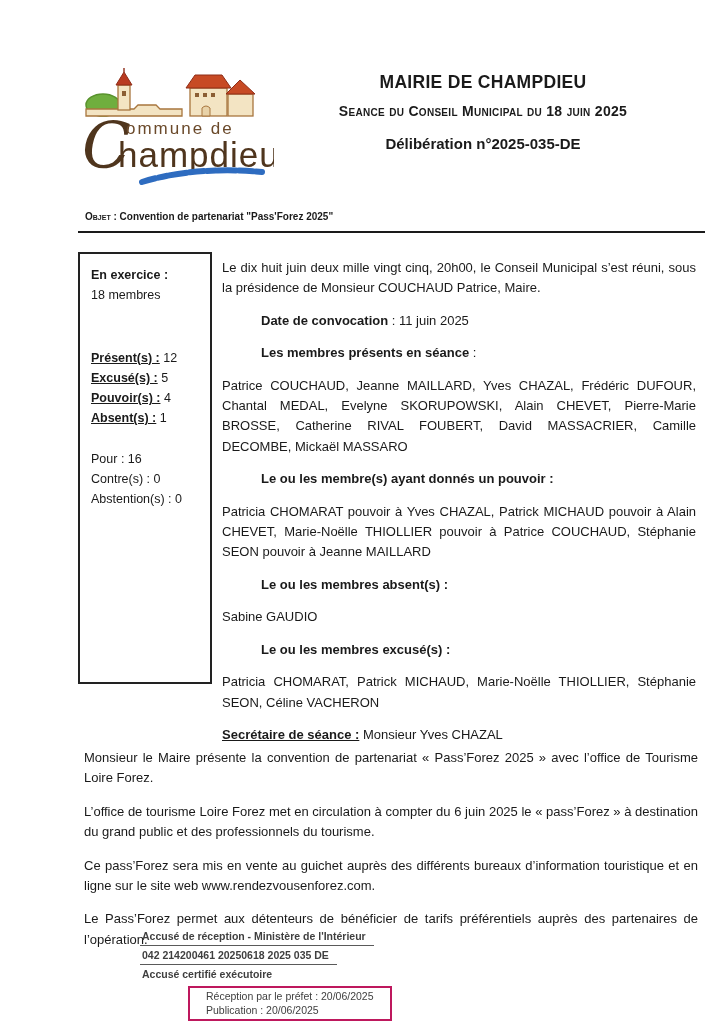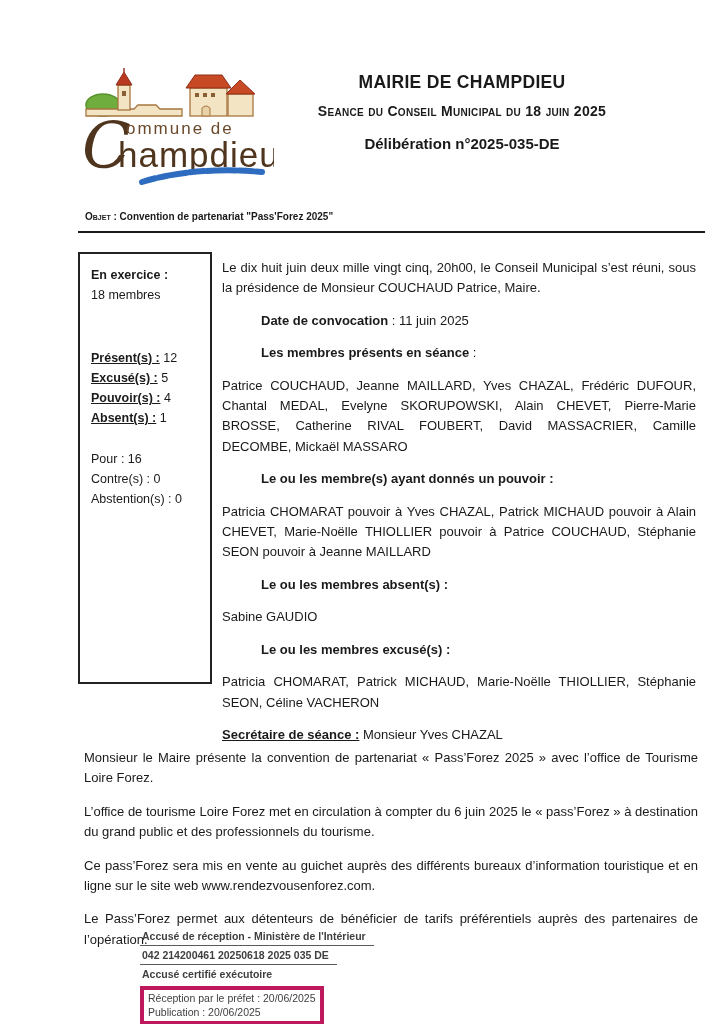--- a/index.html
+++ b/index.html
@@ -8,21 +8,21 @@
     width:724px;height:1024px;
     margin:0 auto;
     background:#ffffff;
     font-family:"Liberation Sans", sans-serif;
     color:#1a1a1a;
     overflow:hidden;
   }
   
   .logo{position:absolute;left:82px;top:68px;width:192px;height:128px;}
   
-  .hdr{position:absolute;left:233px;top:72px;width:458px;text-align:center;}
+  .hdr{position:absolute;left:254px;top:72px;width:458px;text-align:center;}
   .hdr-title{font-size:17.5px;font-weight:bold;letter-spacing:.3px;}
   .hdr-seance{margin-top:10px;font-size:14px;font-weight:bold;font-variant:small-caps;letter-spacing:.3px;}
   .hdr-delib{margin-top:16px;font-size:15px;font-weight:bold;}
   
   .objet{
     position:absolute;left:78px;top:211px;width:620px;
     border-bottom:2.5px solid #1a1a1a;padding:0 0 9px 7px;
     font-size:10px;font-weight:bold;
   }
   .objet .sc{font-variant:small-caps;}
@@ -50,21 +50,21 @@
     font-size:13px;line-height:1.57;text-align:justify;
   }
   .bodytext p{margin:0 0 13px 0;}
   
   .stamp{
     position:absolute;left:140px;top:929px;
     font-size:10.5px;line-height:1.25;color:#3f3f3f;
   }
   .s-line{padding:1px 2px 2px 2px;width:fit-content;font-weight:bold;}
   .s-underline{border-bottom:1px solid #5a5a5a;margin-bottom:2px;padding-right:8px;}
-  .s-box{border:4px solid #be185d;padding:2px 4px;margin-top:3px;width:fit-content;}
+  .s-box{border:2px solid #be185d;padding:2px 16px;margin-top:3px;width:fit-content;margin-left:48px;}
 </style>
 </head>
 <body>
 
 <div class="page">
 
   <div class="logo">
     <svg width="192" height="128" viewBox="0 0 192 128">
 
       <g>

